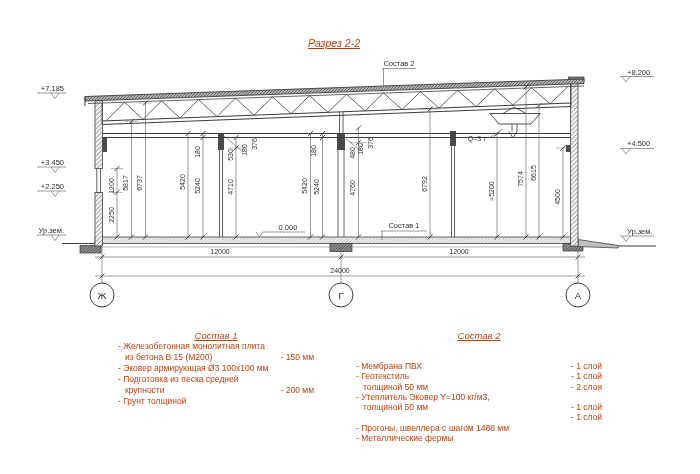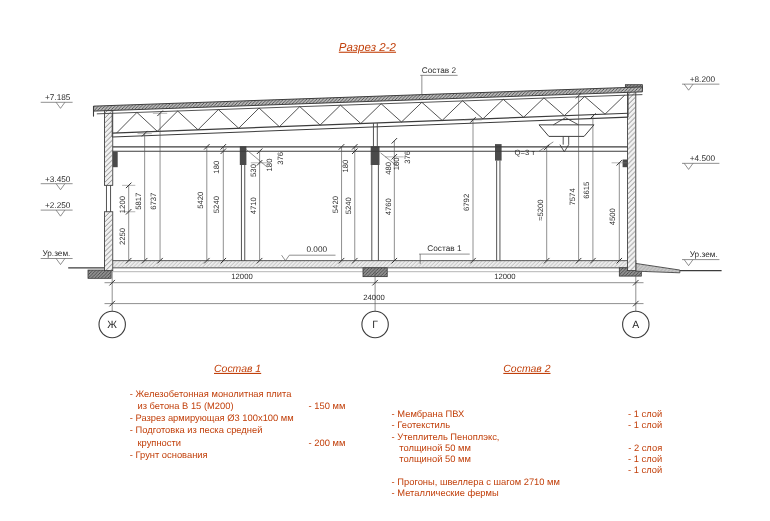--- a/index.html
+++ b/index.html
@@ -14,22 +14,22 @@
   .reftext{font-size:7.5px;}
   .axistext{font-size:9.5px;}
   .thin{stroke:#555;stroke-width:0.6;fill:none;}
   .xthin{stroke:#777;stroke-width:0.5;fill:none;}
   .tick{stroke:#333;stroke-width:0.9;fill:none;}
   .main{stroke:#3c3c3c;stroke-width:1;fill:none;}
   .mid{stroke:#3c3c3c;stroke-width:0.8;fill:none;}
   .spec{position:absolute;font-size:8.5px;line-height:11px;}
   .spec .spec-title{font-size:9.5px;font-style:italic;text-decoration:underline;
         text-align:center;white-space:nowrap;}
-  .spec .rows{margin-top:12px;}
-  .spec2 .rows{margin-top:30px;line-height:10.3px;}
+  .spec .rows{}
+  .spec2 .rows{margin-top:20px;line-height:10.3px;}
   .row{display:flex;white-space:nowrap;}
   .row .val{margin-left:auto;padding-left:6px;}
   .row .ind{padding-left:7px;}
 </style>
 </head>
 <body>
 
 <div class="sheet">
 
   <div class="title">Разрез 2-2</div>
@@ -244,66 +244,66 @@
     <div class="rows">
       <div class="row">
           <span>- Железобетонная  монолитная плита</span>
           <span class="val"></span>
         </div>
       <div class="row">
           <span class="ind">из бетона В 15 (М200)</span>
           <span class="val">- 150 мм</span>
         </div>
       <div class="row">
-          <span>- Разрез армирующая Ø3 100х100 мм</span>
+          <span>- Эковер армирующая Ø3 100х100 мм</span>
           <span class="val"></span>
         </div>
       <div class="row">
           <span>- Подготовка из песка средней</span>
           <span class="val"></span>
         </div>
       <div class="row">
           <span class="ind">крупности</span>
           <span class="val">- 200 мм</span>
         </div>
       <div class="row">
-          <span>- Грунт основания</span>
+          <span>- Грунт толщиной</span>
           <span class="val"></span>
         </div>
     </div>
   </div>
 
   <div class="spec spec2" style="left:356px;top:330px;width:246px;">
     <div class="spec-title">Состав 2</div>
     <div class="rows">
       <div class="row">
           <span>- Мембрана ПВХ</span>
           <span class="val">- 1 слой</span>
         </div>
       <div class="row">
           <span>- Геотекстиль</span>
           <span class="val">- 1 слой</span>
         </div>
       <div class="row">
-          <span>- Утеплитель Пеноплэкс,</span>
-          <span class="val"></span>
-        </div>
-      <div class="row">
           <span class="ind">толщиной 50 мм</span>
           <span class="val">- 2 слоя</span>
         </div>
       <div class="row">
+          <span>- Утеплитель Эковер Y=100 кг/м3,</span>
+          <span class="val"></span>
+        </div>
+      <div class="row">
           <span class="ind">толщиной 50 мм</span>
           <span class="val">- 1 слой</span>
         </div>
       <div class="row">
           <span class="val">- 1 слой</span>
         </div>
       <div class="row">
-          <span>- Прогоны, швеллера с шагом 2710 мм</span>
+          <span>- Прогоны, швеллера с шагом 1488 мм</span>
           <span class="val"></span>
         </div>
       <div class="row">
           <span>- Металлические фермы</span>
           <span class="val"></span>
         </div>
     </div>
   </div>
 
 </div>

